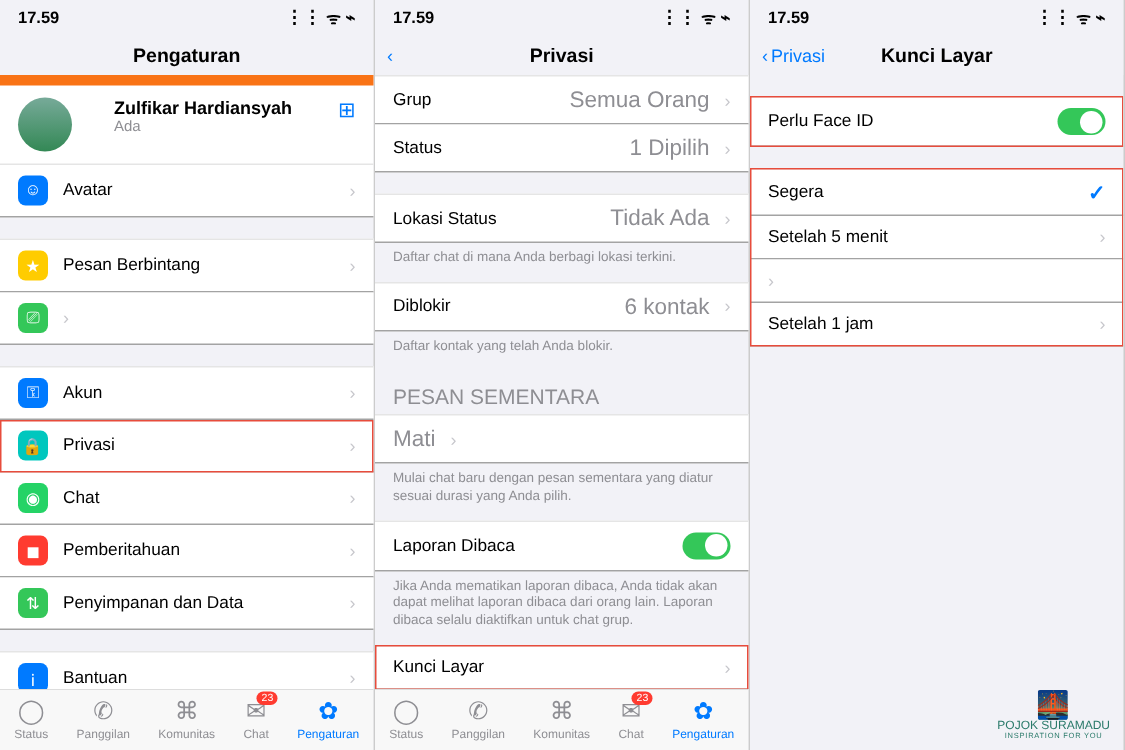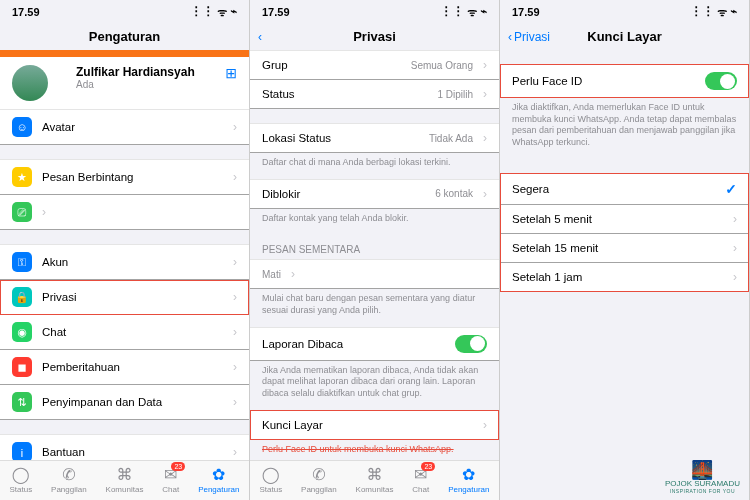--- a/index.html
+++ b/index.html
@@ -16,24 +16,24 @@
 .avatar{width:36px;height:36px;border-radius:50%;background:linear-gradient(#7a9,#385)}
 .profile-text{flex:1}
 .profile-name{font-weight:600;font-size:12px}
 .profile-sub{font-size:10px;color:#8e8e93}
 .qr{color:#007aff;font-size:14px}
 .row{display:flex;align-items:center;padding:7px 12px;background:#fff;border-bottom:1px solid #a3a3a3;gap:10px}
 .row:first-child{border-top:1px solid #e5e5e5}
 .group{margin-top:14px}
 .icon{width:20px;height:20px;border-radius:5px;display:flex;align-items:center;justify-content:center;color:#fff;font-size:11px;flex-shrink:0}
 .label{flex:1;font-size:11.5px}
-.value{color:#8e8e93;font-size:10px}
+.value{color:#8e8e93;font-size:15px}
 .chev{color:#c7c7cc;font-size:12px}
 .footer{color:#8e8e93;font-size:9px;padding:4px 12px 10px;line-height:1.3}
-.header-sec{color:#8e8e93;font-size:10px;padding:10px 12px 4px;text-transform:uppercase}
+.header-sec{color:#8e8e93;font-size:14px;padding:10px 12px 4px;text-transform:uppercase}
 .toggle{width:32px;height:18px;border-radius:10px;background:#34c759;position:relative}
 .toggle::after{content:"";position:absolute;width:15px;height:15px;background:#fff;border-radius:50%;right:2px;top:1.5px}
 .check{color:#007aff;font-size:14px;font-weight:bold}
 .tabbar{display:flex;justify-content:space-around;align-items:center;padding:4px 0 6px;background:#f8f8f8;border-top:1px solid #ddd}
 .tab{display:flex;flex-direction:column;align-items:center;font-size:8px;color:#8e8e93;position:relative}
 .tab.active{color:#007aff}
 .tab-icon{font-size:16px;margin-bottom:1px}
 .badge{position:absolute;top:-3px;right:-6px;background:#ff3b30;color:#fff;font-size:7px;padding:1px 3px;border-radius:7px;min-width:12px;text-align:center}
 .highlight{outline:1.5px solid #e74c3c;outline-offset:-1px}
 .watermark{position:absolute;bottom:6px;right:10px;text-align:center;font-size:8px;color:#2a7a6a;z-index:10}
@@ -247,32 +247,30 @@
     <span class="nav-back">‹ <span>Privasi</span></span>
     <span class="nav-title">Kunci Layar</span>
   </div>
   <div class="content">
     <div id="p3g1" class="group">
           <div class="row highlight">
             <span class="label">Perlu Face ID</span>
             <div class="toggle"></div>
           </div>
         </div>
-    <div class="footer">Jika diaktifkan, Anda memerlukan Face ID untuk membuka kunci WhatsApp. Anda tetap dapat membalas pesan dari pemberitahuan dan menjawab panggilan jika WhatsApp terkunci.</div>
     <div id="p3g2" class="group highlight">
           <div class="row">
             <span class="label">Segera</span>
             <span class="check">✓</span>
           </div>
           <div class="row">
             <span class="label">Setelah 5 menit</span>
             <span class="chev">›</span>
           </div>
           <div class="row">
-            <span class="label">Setelah 15 menit</span>
             <span class="chev">›</span>
           </div>
           <div class="row">
             <span class="label">Setelah 1 jam</span>
             <span class="chev">›</span>
           </div>
         </div>
   </div>
 </div>
 

